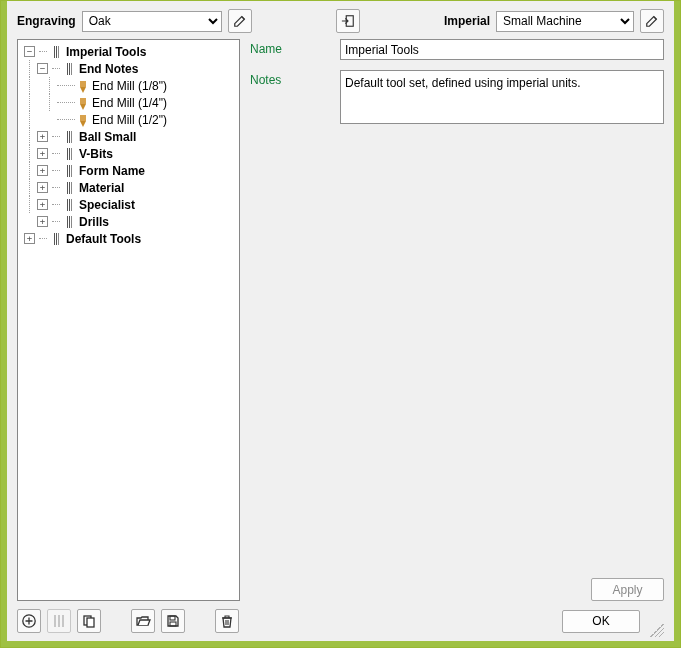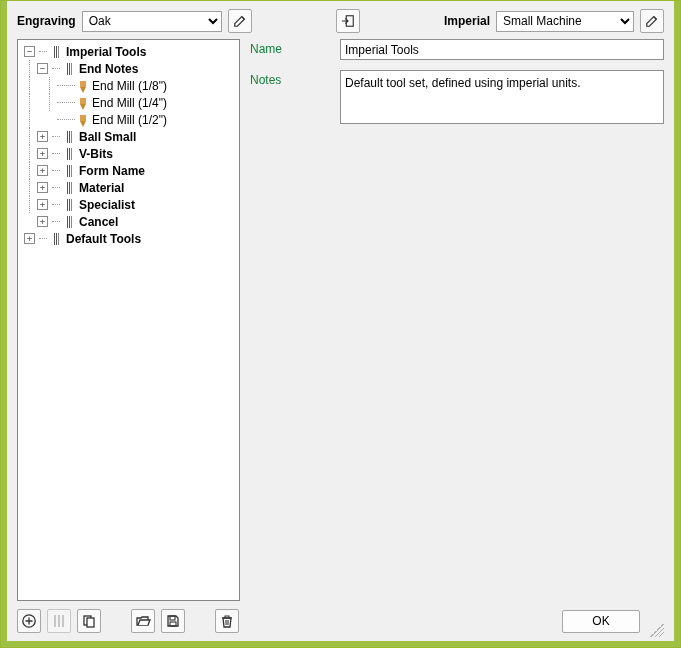--- a/index.html
+++ b/index.html
@@ -372,21 +372,21 @@
             <span class="indent" style="width:8px;margin-left:7px"></span>
             <span class="toggle">+</span>
             <span class="hline"></span>
             <span class="groupicon">
                 <span class="bars">
                   <span></span>
                   <span></span>
                   <span></span>
                 </span>
               </span>
-            <span class="bold">Cancel</span>
+            <span class="bold">Drills</span>
           </div>
 
           <div class="row">
             <span class="indent" style="width:2px"></span>
             <span class="toggle">+</span>
             <span class="hline"></span>
             <span class="groupicon">
                 <span class="bars">
                   <span></span>
                   <span></span>
@@ -398,20 +398,23 @@
         </div>
       </div>
 
       <div class="detailpane">
         <div class="detail-grid">
           <div class="detail-label">Name</div>
           <input class="textfield" value="Imperial Tools" style="">
           <div class="detail-label">Notes</div>
           <textarea class="notes" style="">Default tool set, defined using imperial units.</textarea>
         </div>
+        <div class="applyrow">
+          <button class="btn disabled">Apply</button>
+        </div>
       </div>
     </div>
 
     <div class="bottombar">
       <button class="iconbtn">
         <svg width="16" height="16" viewBox="0 0 16 16">
             <circle cx="8" cy="8" r="6.2" fill="none" stroke="#333" stroke-width="1.3"></circle>
             <path d="M8 4.5 L8 11.5 M4.5 8 L11.5 8" stroke="#333" stroke-width="1.3"></path>
           </svg>
       </button>

